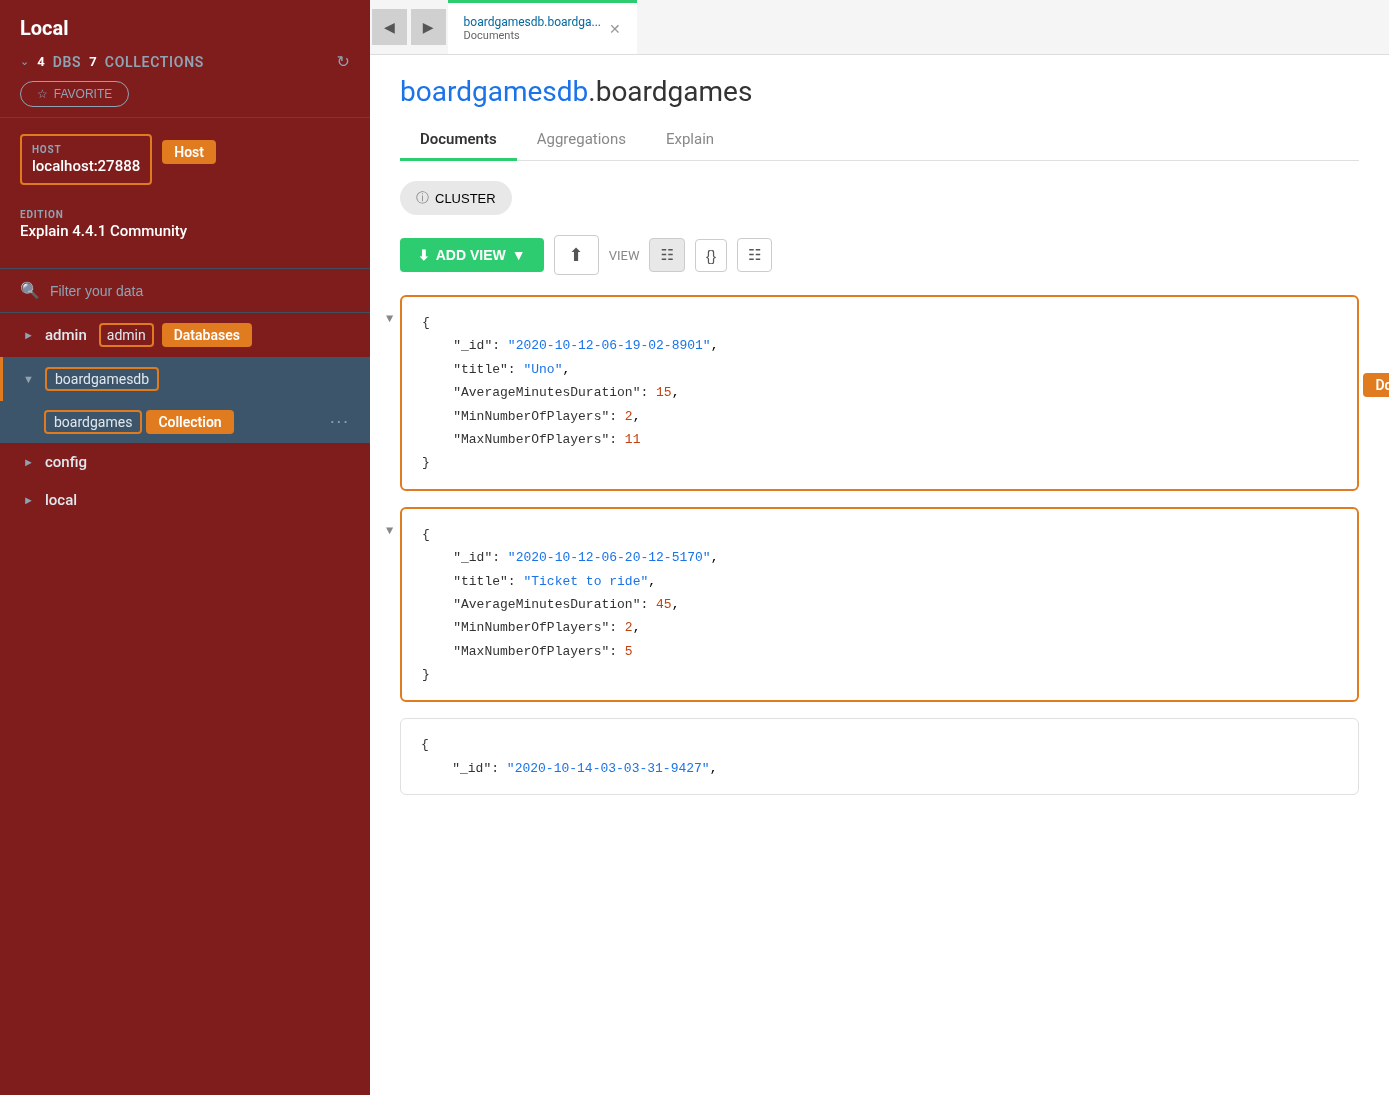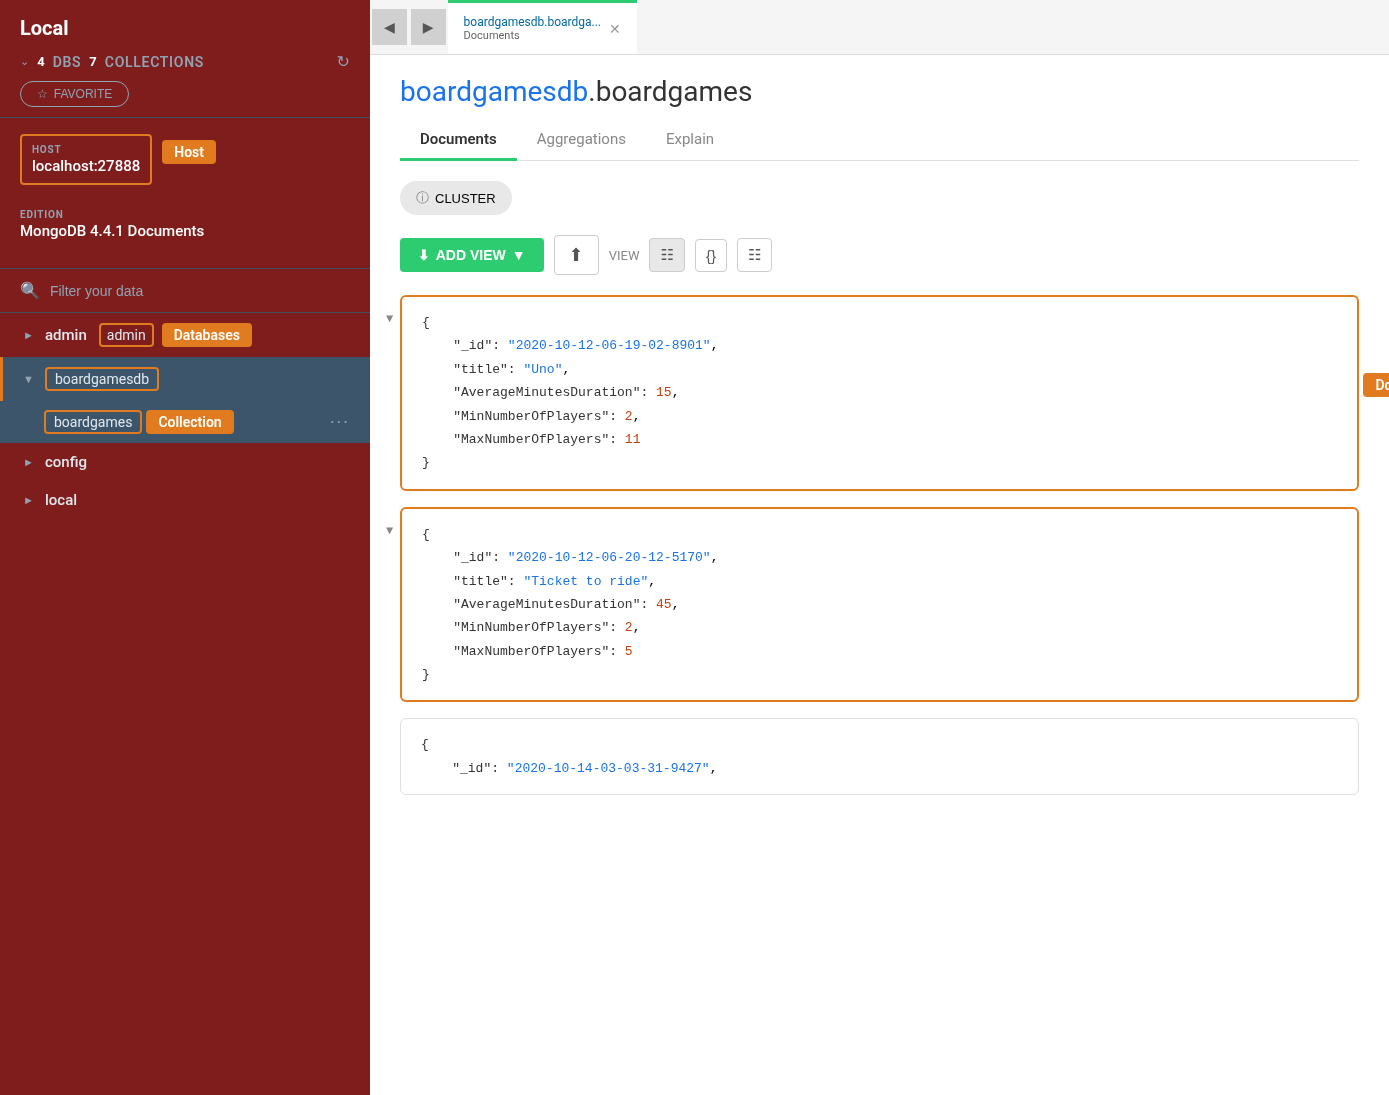--- a/index.html
+++ b/index.html
@@ -326,21 +326,21 @@
   <div class="info-section">
     <div style="display:flex; align-items:flex-start; gap:10px; margin-bottom:12px; position:relative;">
       <div class="info-box">
         <div class="info-label">HOST</div>
         <div class="info-value">localhost:27888</div>
       </div>
       <div class="callout-label" style="margin-top:6px;">Host</div>
     </div>
     <div class="info-row">
       <div class="info-label">EDITION</div>
-      <div class="info-value">MongoDB 4.4.1 Documents</div>
+      <div class="info-value">Explain 4.4.1 Community</div>
     </div>
   </div>
 
   <div class="filter-section">
     <span style="color:#8fa3b3; font-size:16px;">🔍</span>
     <input class="filter-input" type="text" placeholder="Filter your data" style="">
   </div>
 
   <div class="db-list">
 

